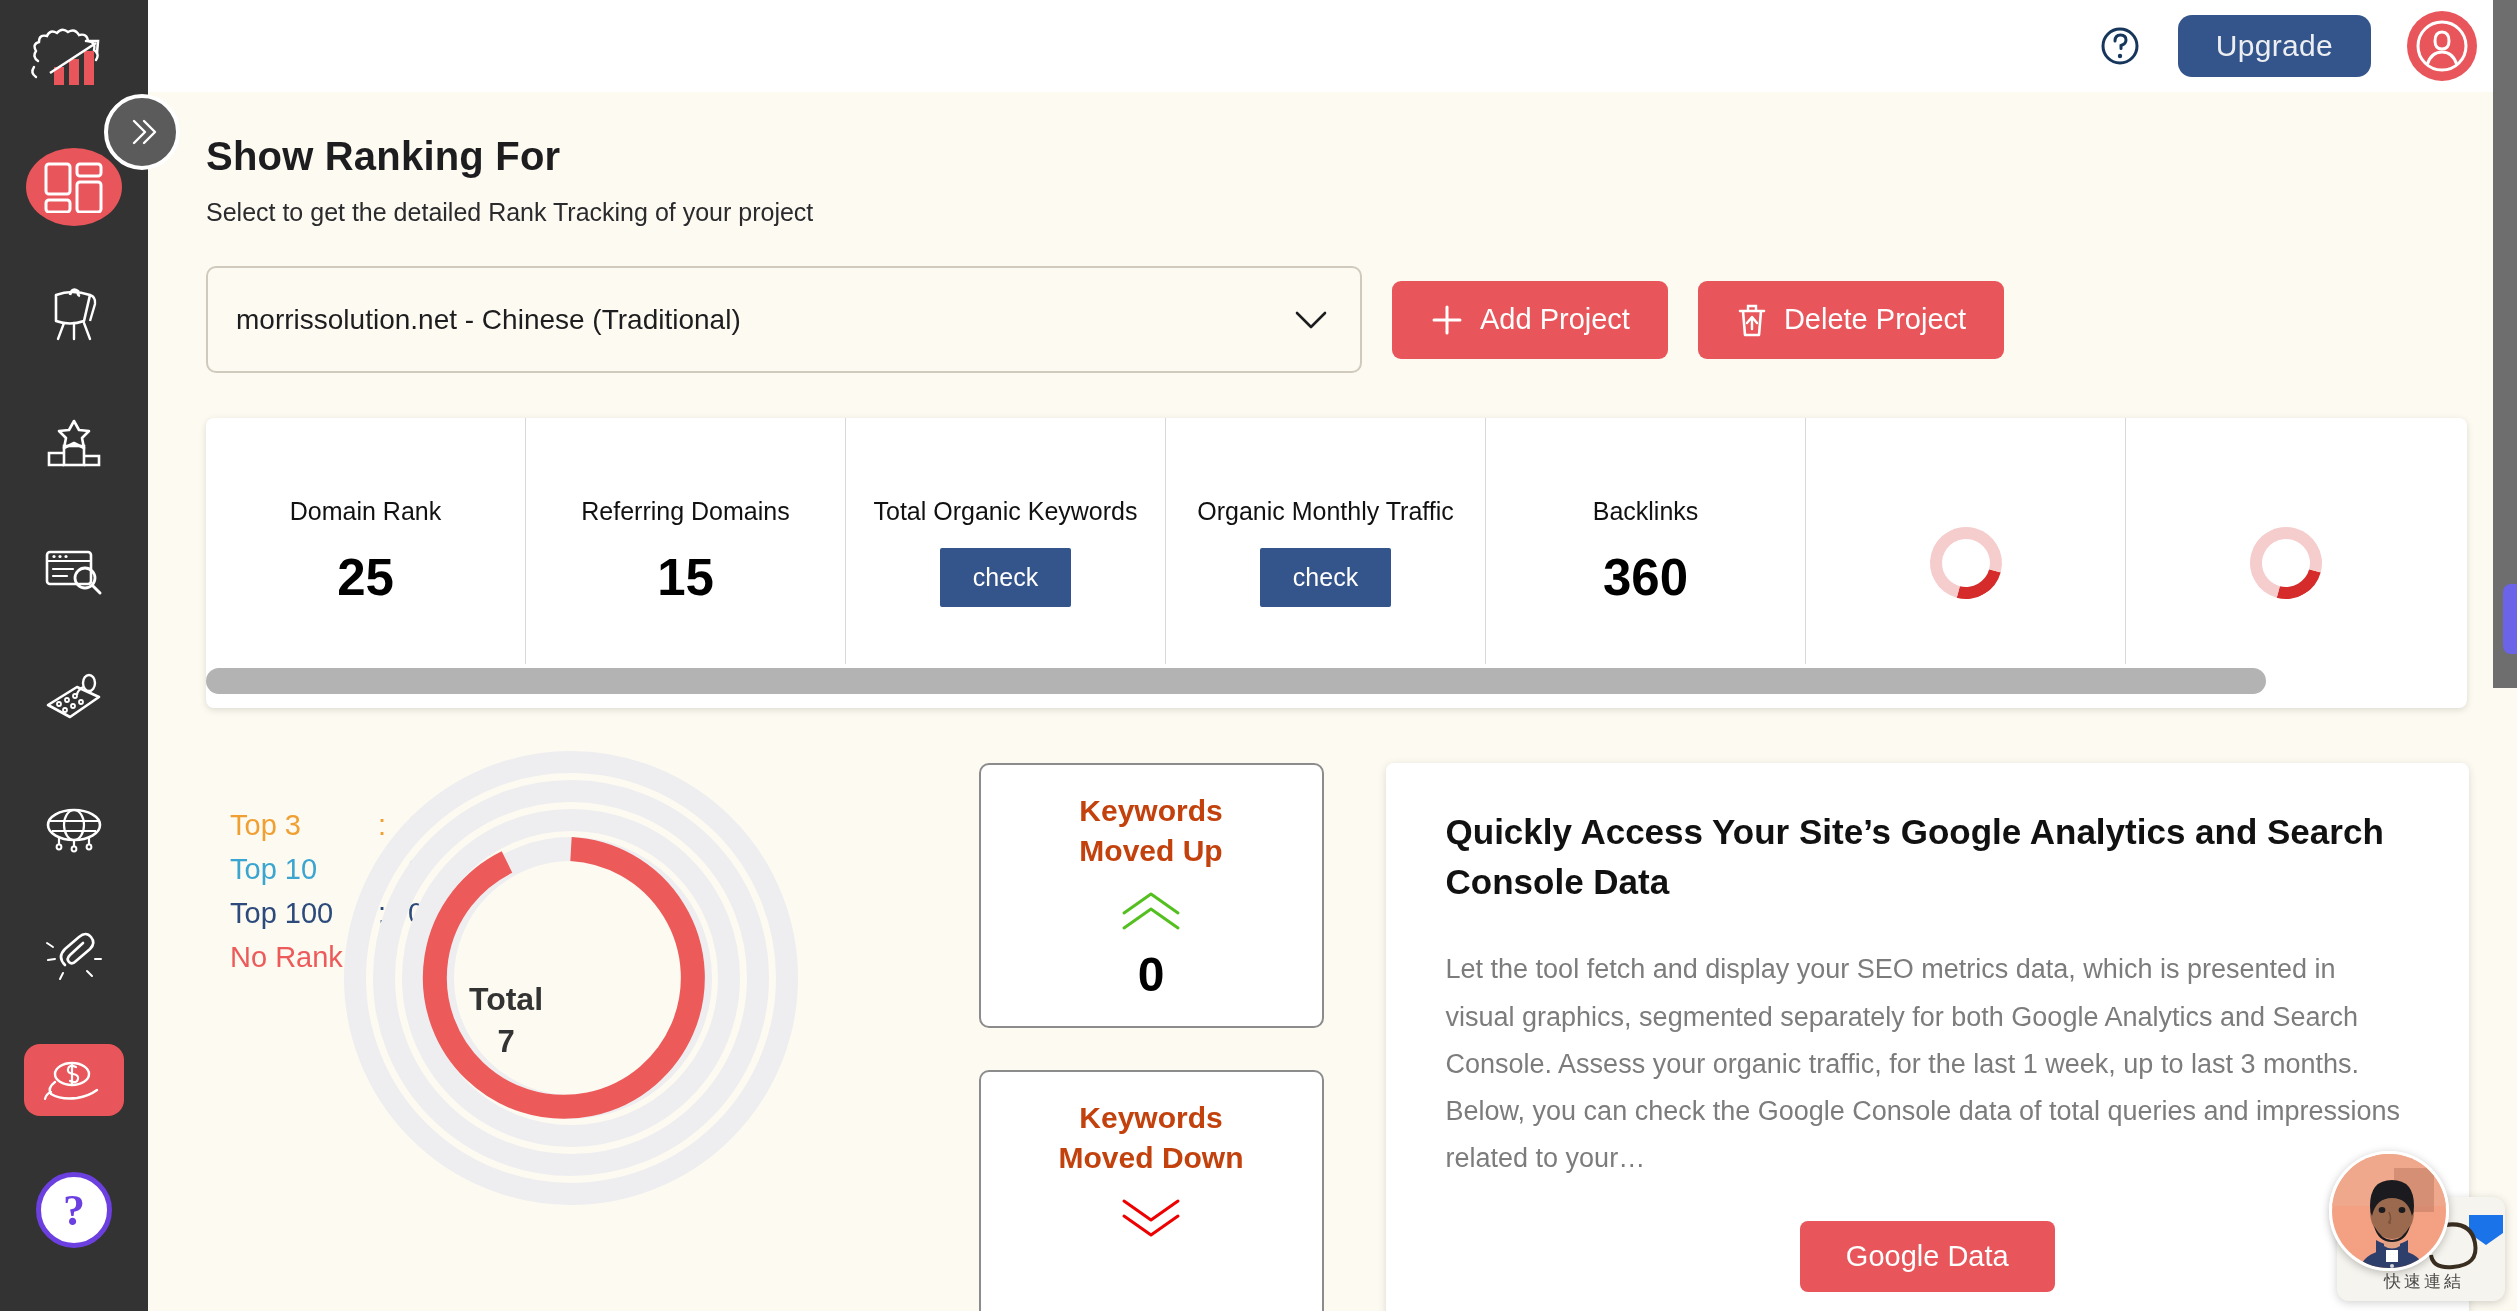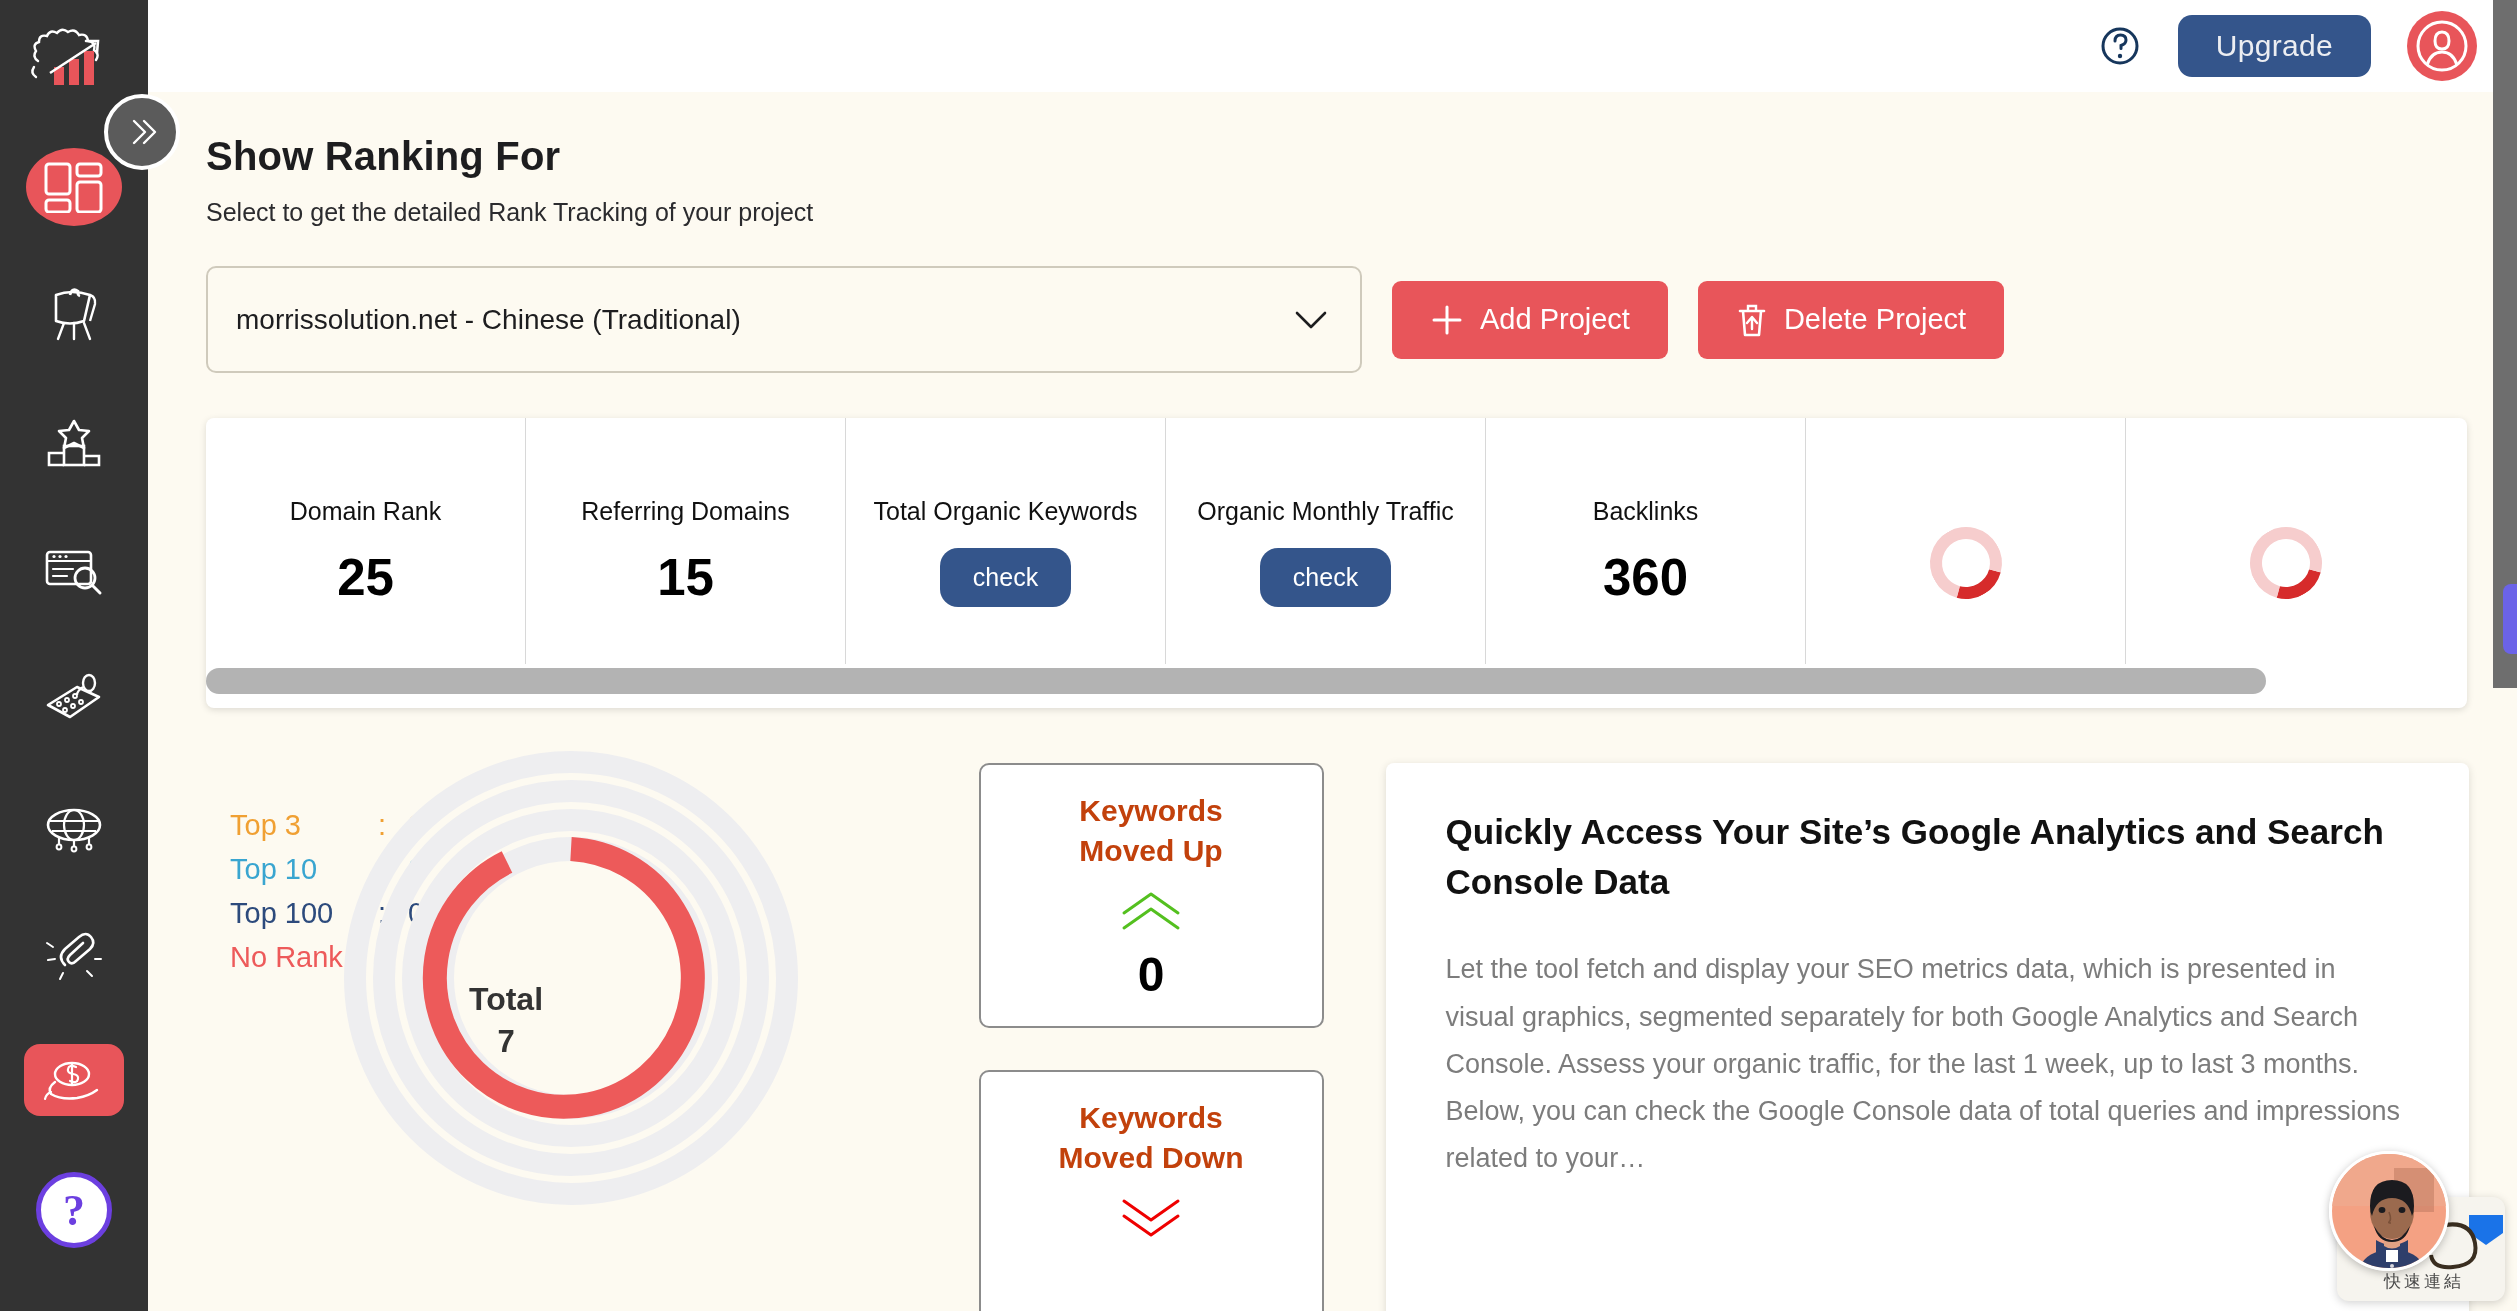--- a/index.html
+++ b/index.html
@@ -105,21 +105,21 @@
     flex: 0 0 auto; width: 320px;
     display: flex; flex-direction: column; align-items: center; justify-content: center;
     padding-top: 22px;
     border-right: 1px solid #d8d8d8;
   }
   .stat-cell:last-child { border-right: none; }
   .stat-label { font-size: 25px; color: #111; }
   .stat-value { font-size: 51px; font-weight: bold; color: #000; margin-top: 22px; }
   .check-btn {
     margin-top: 22px; background: #34558b; color: #fff;
-    border: none; border-radius: 18px;
+    border: none; border-radius: 2px;
     font-size: 25px; padding: 15px 33px; cursor: pointer;
     font-family: "Liberation Sans", sans-serif;
   }
   .spinner {
     margin-top: 22px; width: 72px; height: 72px; border-radius: 50%;
     border: 12px solid #f6cdcd; border-bottom-color: #d62b2b;
     transform: rotate(-30deg);
   }
   .hscroll {
     position: absolute; left: 0; bottom: 14px;
@@ -480,20 +480,23 @@
               </svg>
             </div>
             <div class="kw-value"></div>
           </div>
         </div>
 
         <div class="ga-col">
           <div class="ga-card">
             <div class="ga-title">Quickly Access Your Site’s Google Analytics and Search Console Data</div>
             <div class="ga-body">Let the tool fetch and display your SEO metrics data, which is presented in visual graphics, segmented separately for both Google Analytics and Search Console. Assess your organic traffic, for the last 1 week, up to last 3 months. Below, you can check the Google Console data of total queries and impressions related to your…</div>
+            <div class="ga-btn-row">
+              <button class="ga-btn">Google Data</button>
+            </div>
           </div>
         </div>
 
       </div>
     </div>
 
     <div class="v-scrollbar"></div>
     <div class="purple-tab"></div>
 
     <div class="chat-widget">

